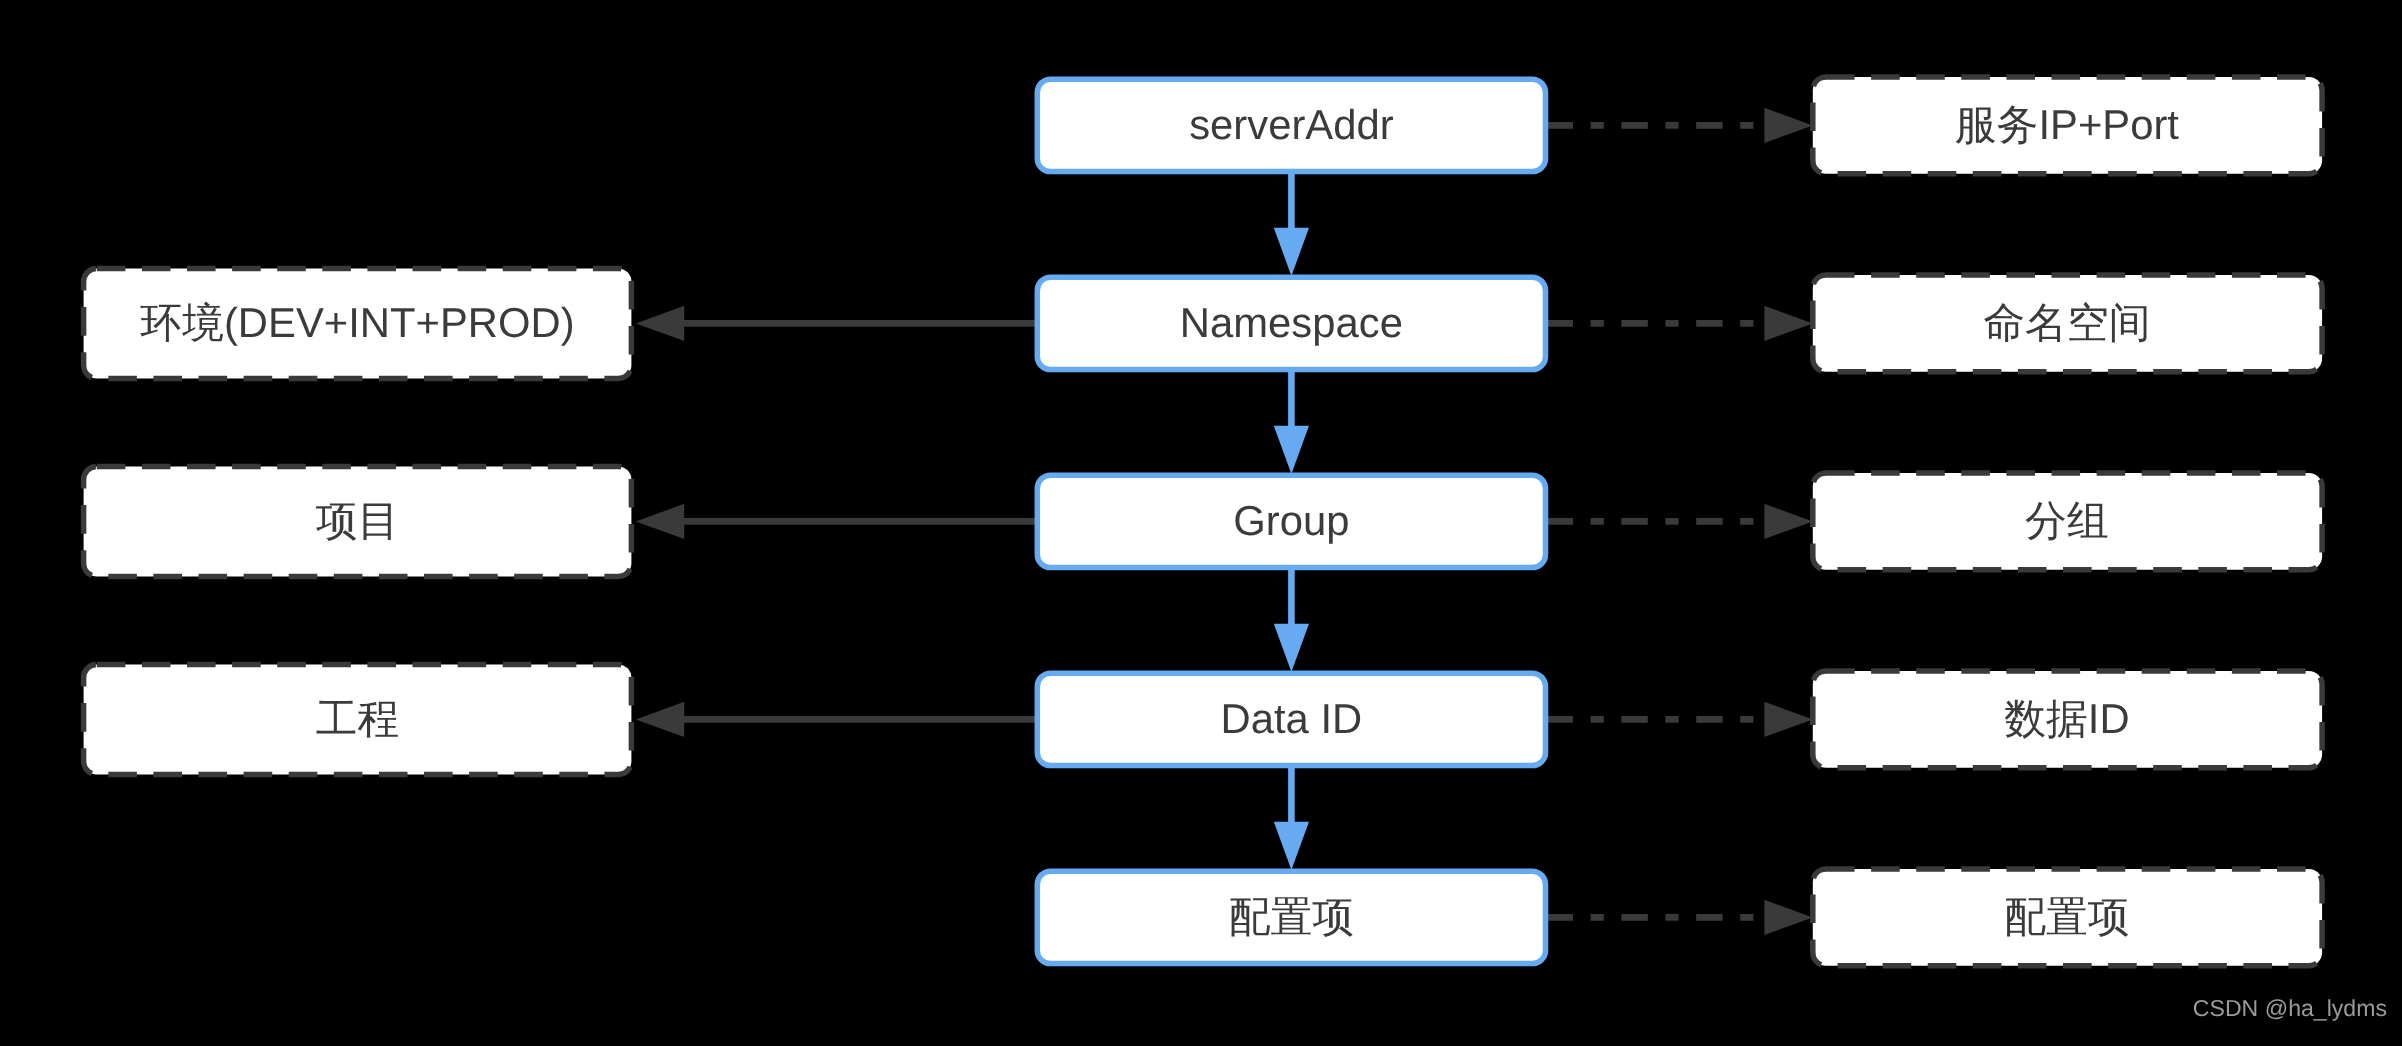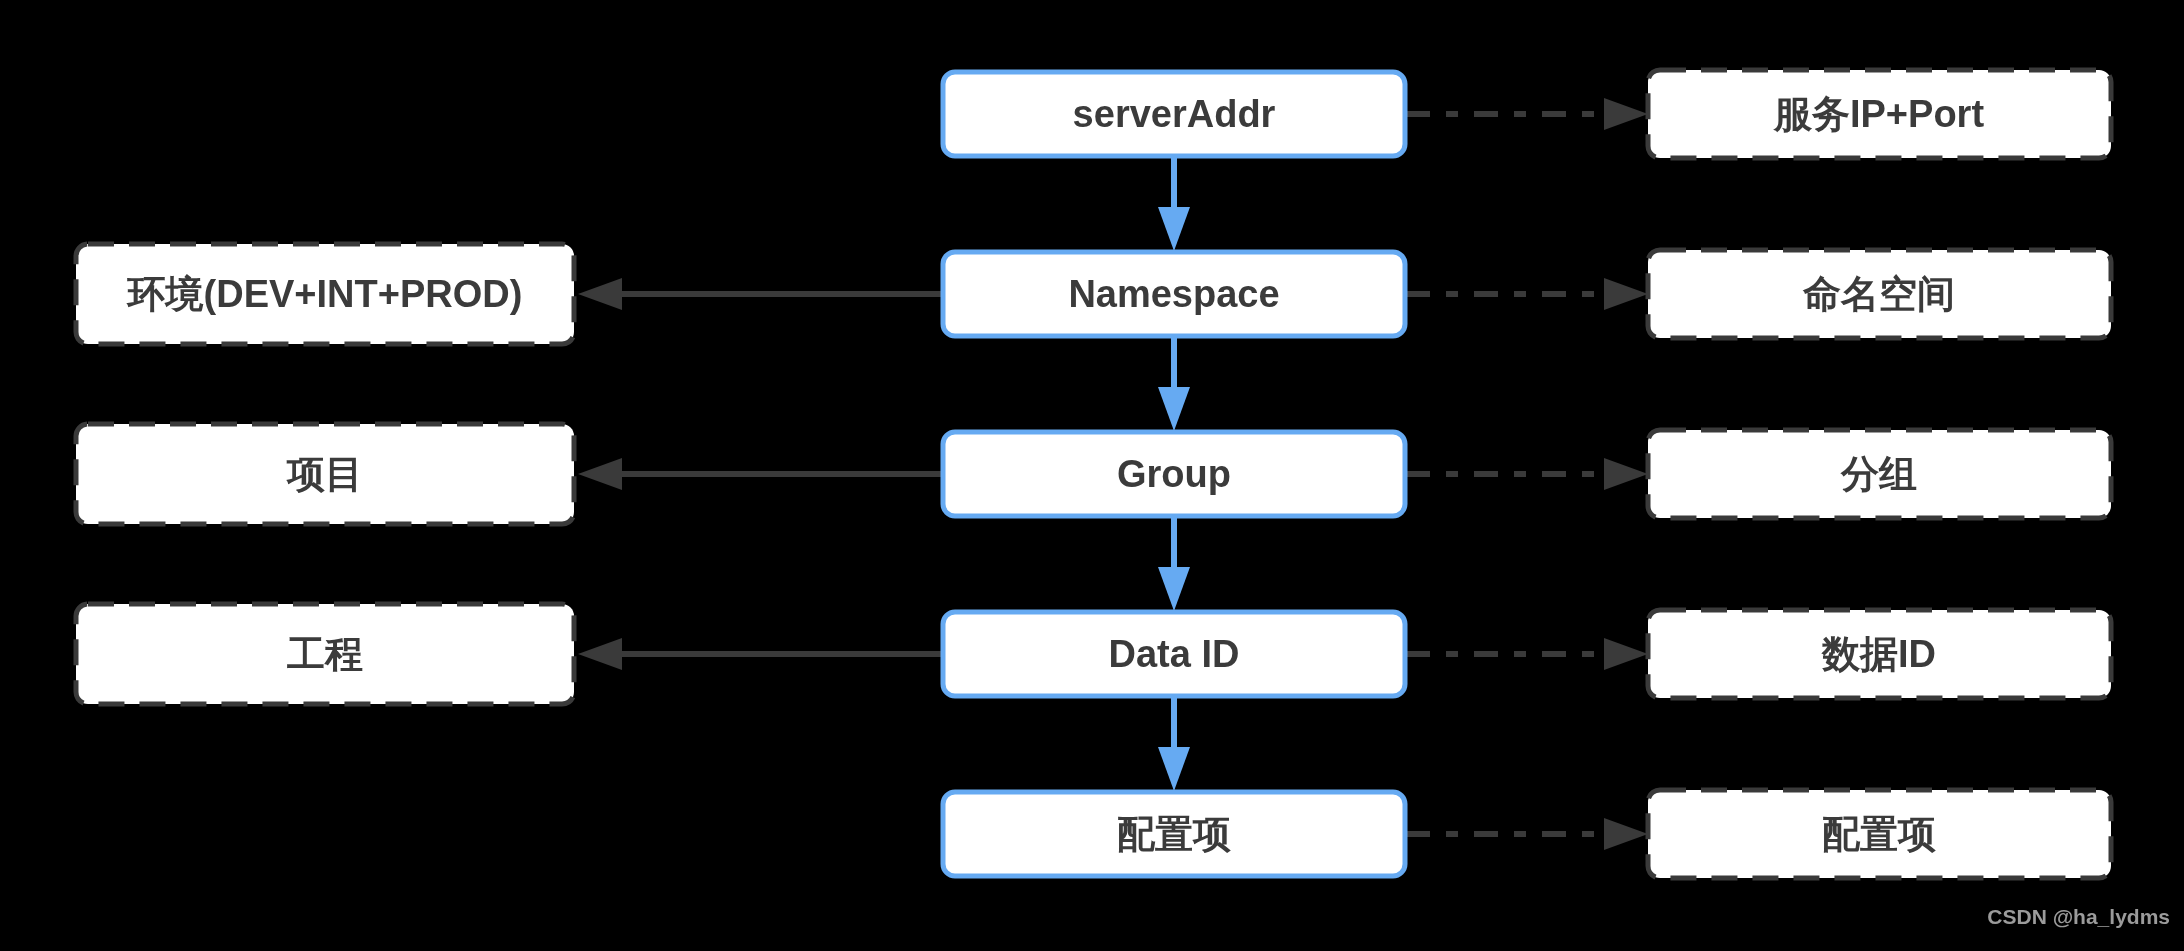--- a/index.html
+++ b/index.html
@@ -5,21 +5,20 @@
   html, body {
     margin: 0; padding: 0;
     background: #000000;
     width: 2184px; height: 951px;
     overflow: hidden;
   }
   .stage {
     position: relative;
     width: 1869px; height: 951px;
     background: #000000;
-    font-weight: bold;
   }
   svg {
     display: block;
     font-family: "Liberation Sans", "DejaVu Sans", sans-serif;
   }
   .node       { fill: #ffffff; stroke-width: 5px; }
   .node-blue  { stroke: #66aaf2; }
   .node-dash  { stroke: #3a3a3a; stroke-dasharray: 26 15; }
   .lbl {
     fill: #3b3b3b;

